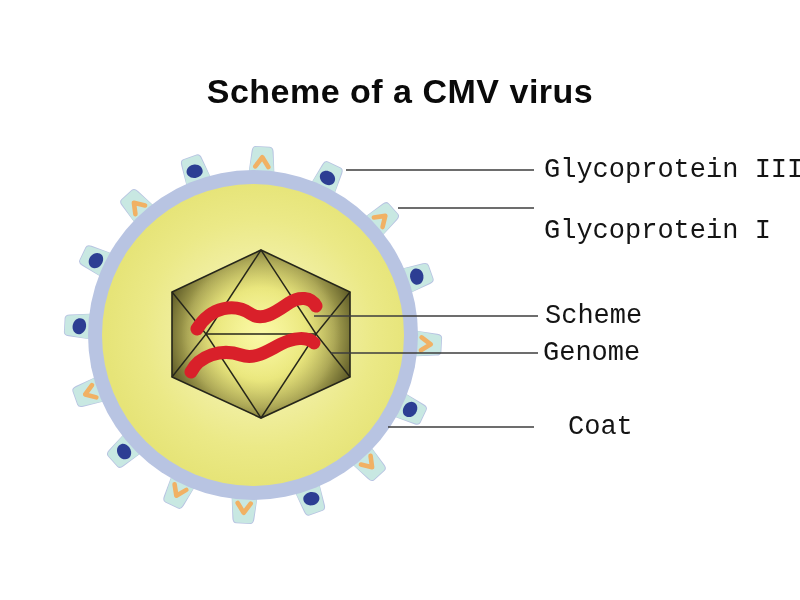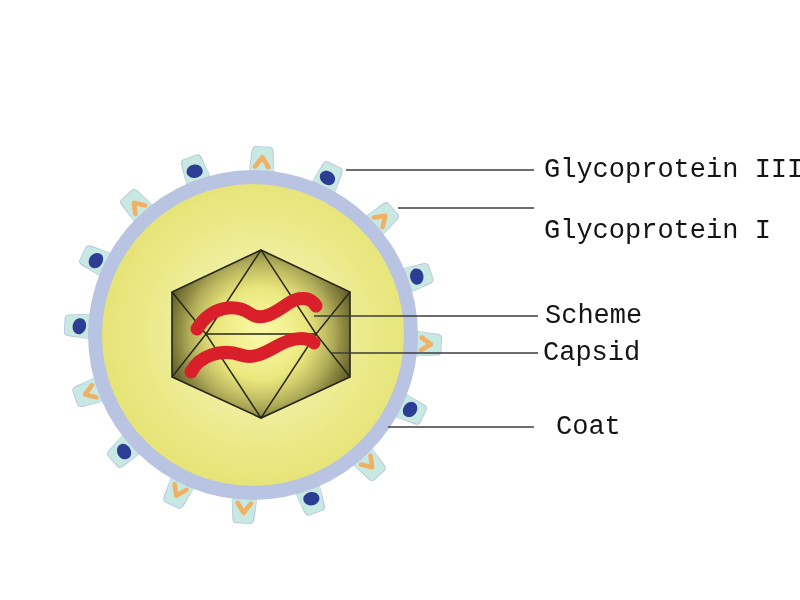--- a/index.html
+++ b/index.html
@@ -27,20 +27,21 @@
     font-size:27px;
     color:#141414;
     white-space:nowrap;
     font-family:Liberation Mono, monospace;
   }
 </style>
 </head>
 <body>
 
 <div class="stage">
+  <div class="title">Scheme of a CMV virus</div>
   <svg id="virus-svg" class="diagram-svg" width="800" height="600" viewBox="0 0 800 600">
       <defs>
         <radialGradient id="bodyGrad" gradientUnits="userSpaceOnUse" cx="259" cy="333" r="153">
           <stop offset="0" stop-color="#f8f7cd"></stop>
           <stop offset="0.4" stop-color="#f2f0a8"></stop>
           <stop offset="0.75" stop-color="#ebe987"></stop>
           <stop offset="1" stop-color="#e6e478"></stop>
         </radialGradient>
         <radialGradient id="capsidGrad" gradientUnits="userSpaceOnUse" cx="261" cy="334" r="102">
           <stop offset="0" stop-color="#f5f287"></stop>
@@ -160,16 +161,16 @@
         <line x1="398" y1="208" x2="534" y2="208" stroke="#3d3d3d" stroke-width="1.7"></line>
         <line x1="314" y1="316" x2="538" y2="316" stroke="#3d3d3d" stroke-width="1.7"></line>
         <line x1="331" y1="353" x2="538" y2="353" stroke="#3d3d3d" stroke-width="1.7"></line>
         <line x1="388" y1="427" x2="534" y2="427" stroke="#3d3d3d" stroke-width="1.7"></line>
       </g>
     </svg>
   <div id="label-layer">
       <div class="callout-label" style="left: 544px; top: 170px;">Glycoprotein III</div>
       <div class="callout-label" style="left: 544px; top: 208px; margin-top: 23px;">Glycoprotein I</div>
       <div class="callout-label" style="left: 545px; top: 316px;">Scheme</div>
-      <div class="callout-label" style="left: 543px; top: 353px;">Capsid</div>
-      <div class="callout-label" style="left: 556px; top: 427px;">Coat</div>
+      <div class="callout-label" style="left: 543px; top: 353px;">Genome</div>
+      <div class="callout-label" style="left: 568px; top: 427px;">Coat</div>
     </div>
 </div>
 
 </body></html>

